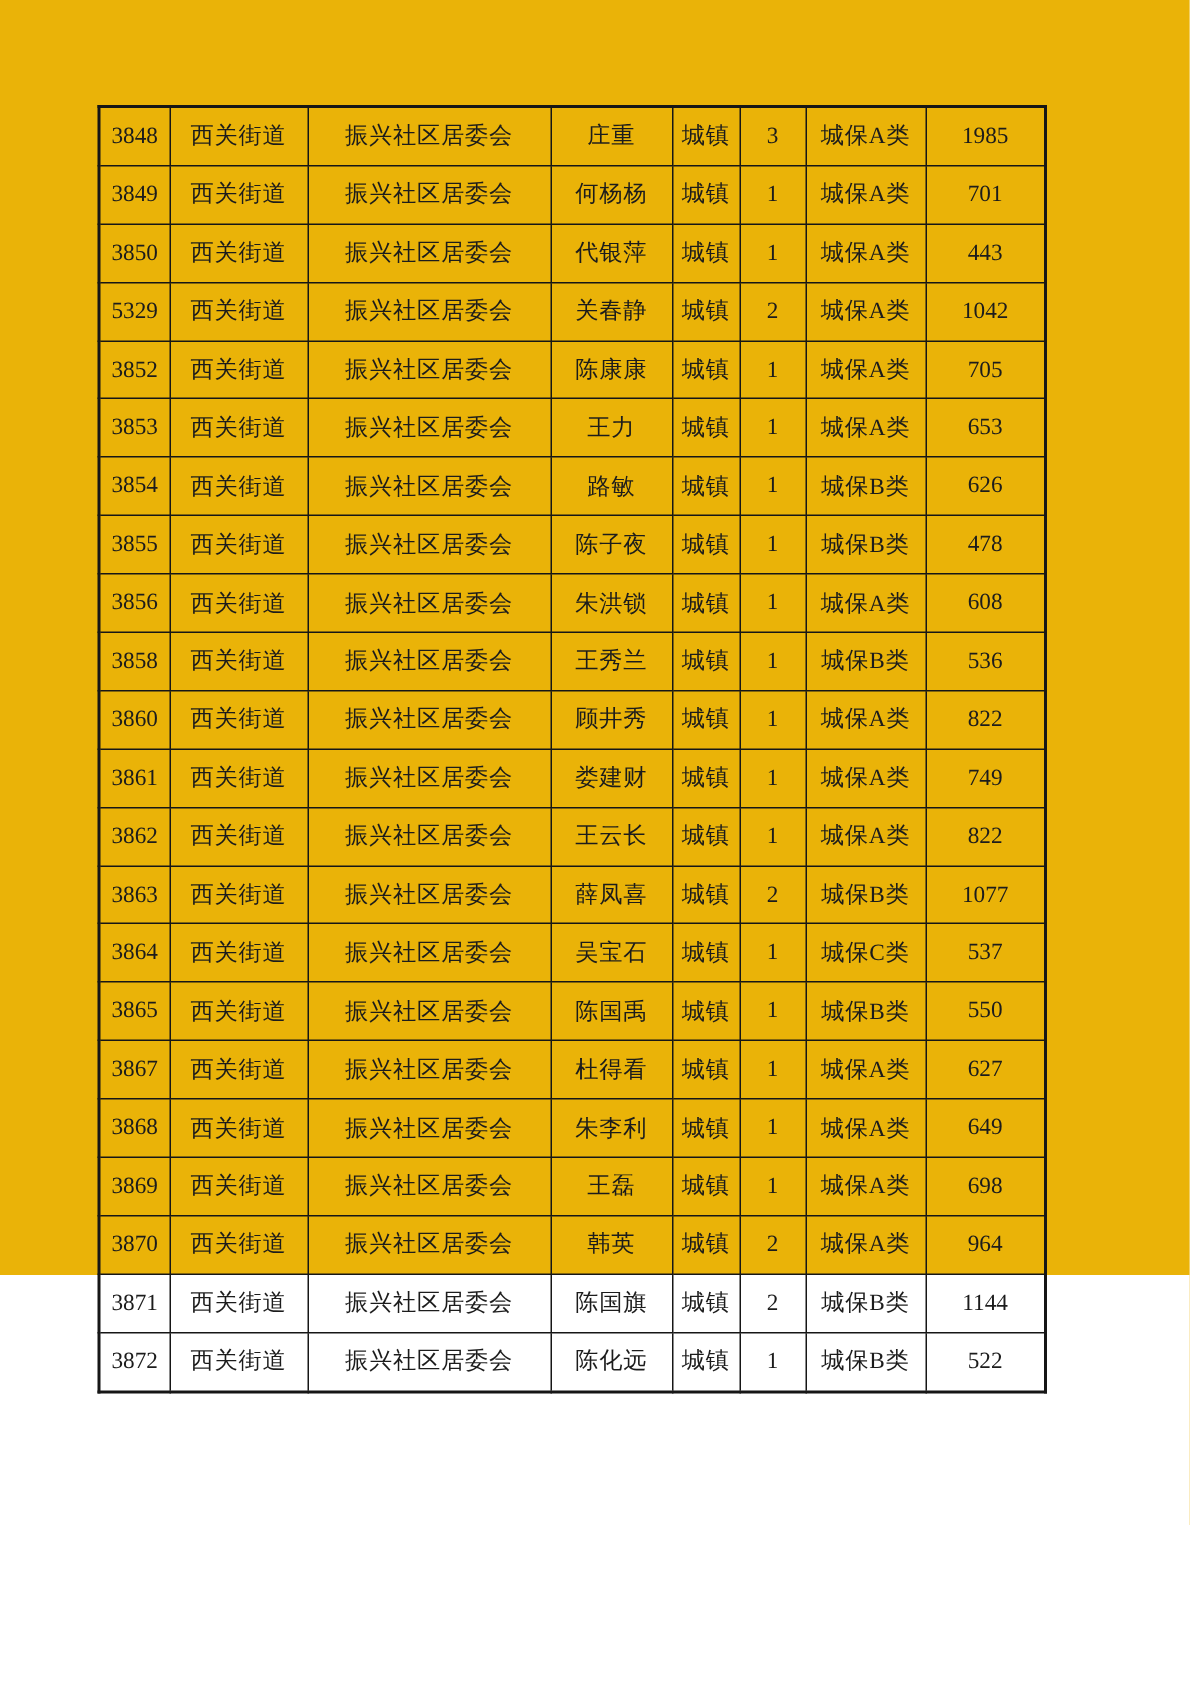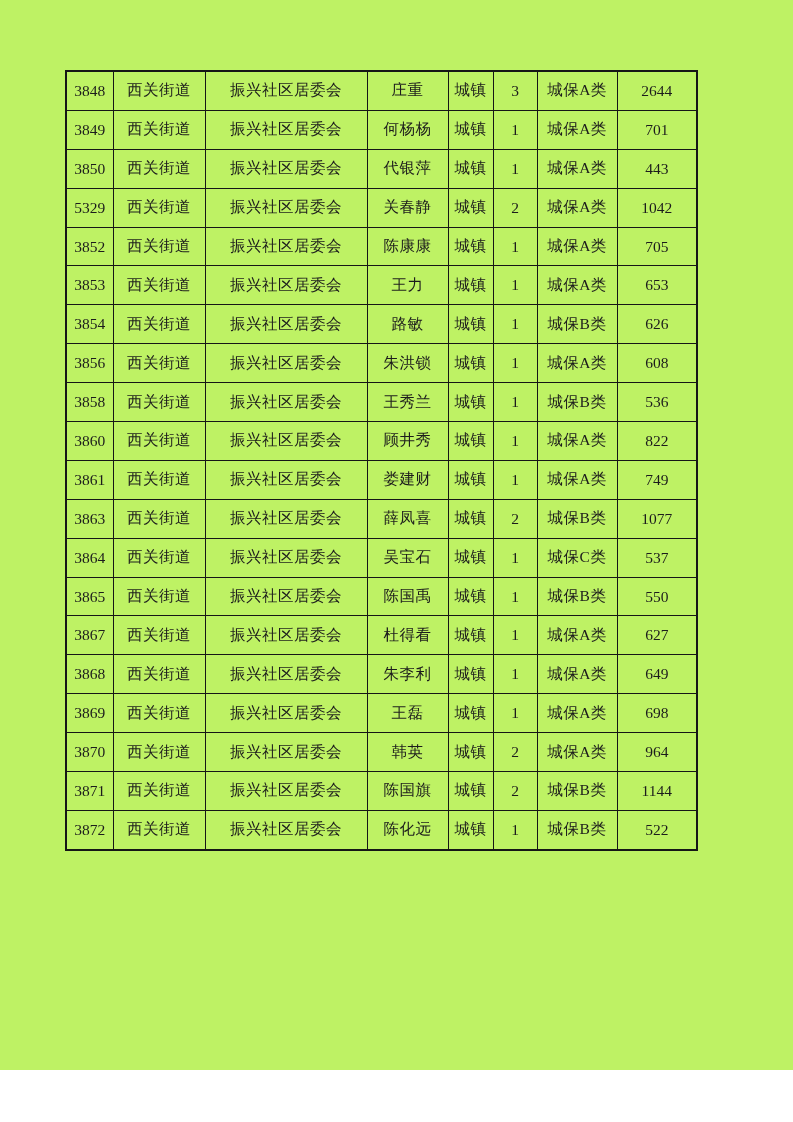--- a/index.html
+++ b/index.html
@@ -11,22 +11,22 @@
     width: 793px;
     height: 1122px;
     position: relative;
     font-family: "Liberation Serif", "DejaVu Serif", serif;
     overflow: hidden;
   }
   .page {
     position: absolute;
     left: 0; top: 0;
     width: 793px;
-    height: 1070px;
-    background: #bef264;
+    height: 850px;
+    background: #eab308;
   }
   table.records {
     position: absolute;
     left: 65px;
     top: 70px;
     border-collapse: collapse;
     table-layout: fixed;
     border: 2px solid #161616;
   }
   table.records td {
@@ -62,21 +62,21 @@
       </colgroup>
     <tbody>
         <tr>
           <td class="num">3848</td>
           <td>西关街道</td>
           <td>振兴社区居委会</td>
           <td>庄重</td>
           <td>城镇</td>
           <td class="num">3</td>
           <td>城保A类</td>
-          <td class="num">2644</td>
+          <td class="num">1985</td>
         </tr>
         <tr>
           <td class="num">3849</td>
           <td>西关街道</td>
           <td>振兴社区居委会</td>
           <td>何杨杨</td>
           <td>城镇</td>
           <td class="num">1</td>
           <td>城保A类</td>
           <td class="num">701</td>
@@ -125,20 +125,30 @@
           <td class="num">3854</td>
           <td>西关街道</td>
           <td>振兴社区居委会</td>
           <td>路敏</td>
           <td>城镇</td>
           <td class="num">1</td>
           <td>城保B类</td>
           <td class="num">626</td>
         </tr>
         <tr>
+          <td class="num">3855</td>
+          <td>西关街道</td>
+          <td>振兴社区居委会</td>
+          <td>陈子夜</td>
+          <td>城镇</td>
+          <td class="num">1</td>
+          <td>城保B类</td>
+          <td class="num">478</td>
+        </tr>
+        <tr>
           <td class="num">3856</td>
           <td>西关街道</td>
           <td>振兴社区居委会</td>
           <td>朱洪锁</td>
           <td>城镇</td>
           <td class="num">1</td>
           <td>城保A类</td>
           <td class="num">608</td>
         </tr>
         <tr>
@@ -163,20 +173,30 @@
         </tr>
         <tr>
           <td class="num">3861</td>
           <td>西关街道</td>
           <td>振兴社区居委会</td>
           <td>娄建财</td>
           <td>城镇</td>
           <td class="num">1</td>
           <td>城保A类</td>
           <td class="num">749</td>
+        </tr>
+        <tr>
+          <td class="num">3862</td>
+          <td>西关街道</td>
+          <td>振兴社区居委会</td>
+          <td>王云长</td>
+          <td>城镇</td>
+          <td class="num">1</td>
+          <td>城保A类</td>
+          <td class="num">822</td>
         </tr>
         <tr>
           <td class="num">3863</td>
           <td>西关街道</td>
           <td>振兴社区居委会</td>
           <td>薛凤喜</td>
           <td>城镇</td>
           <td class="num">2</td>
           <td>城保B类</td>
           <td class="num">1077</td>

